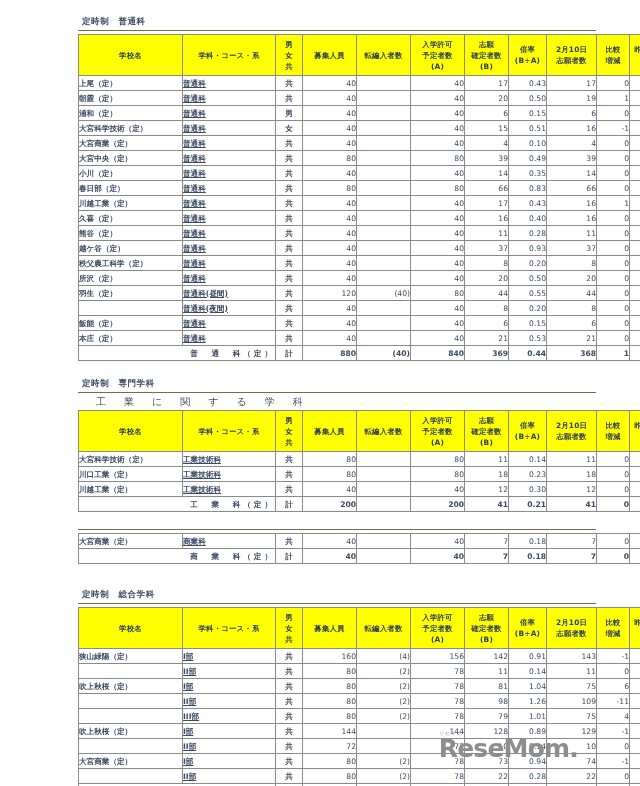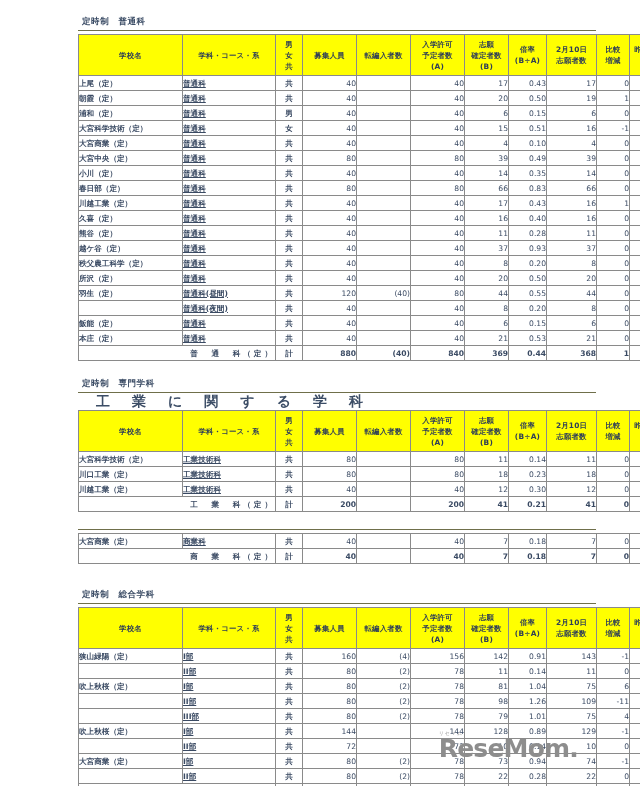--- a/index.html
+++ b/index.html
@@ -30,22 +30,22 @@
   .section-label {
     font-size: 8.5px;
     font-weight: bold;
     color: #3c4d66;
     letter-spacing: 0.6px;
     margin: 0 0 3px 4px;
     line-height: 11px;
     white-space: nowrap;
   }
   .sub-label {
-    font-size: 14px;
-    font-weight: bold;
+    font-size: 10px;
+    font-weight: normal;
     color: #3c4d66;
     letter-spacing: 4px;
     margin: 0 0 3px 18px;
     line-height: 11px;
     white-space: nowrap;
   }
   .rule {
     border: none;
     border-top: 1.4px solid #6f6f4a;
     margin: 0 0 3px 0;

